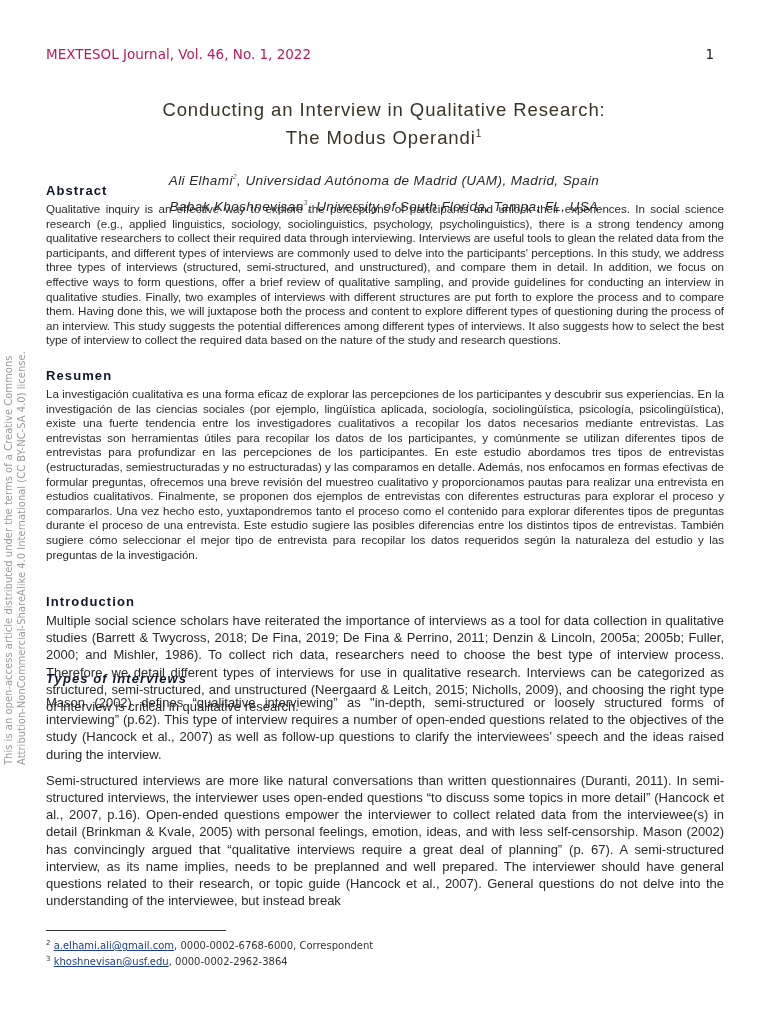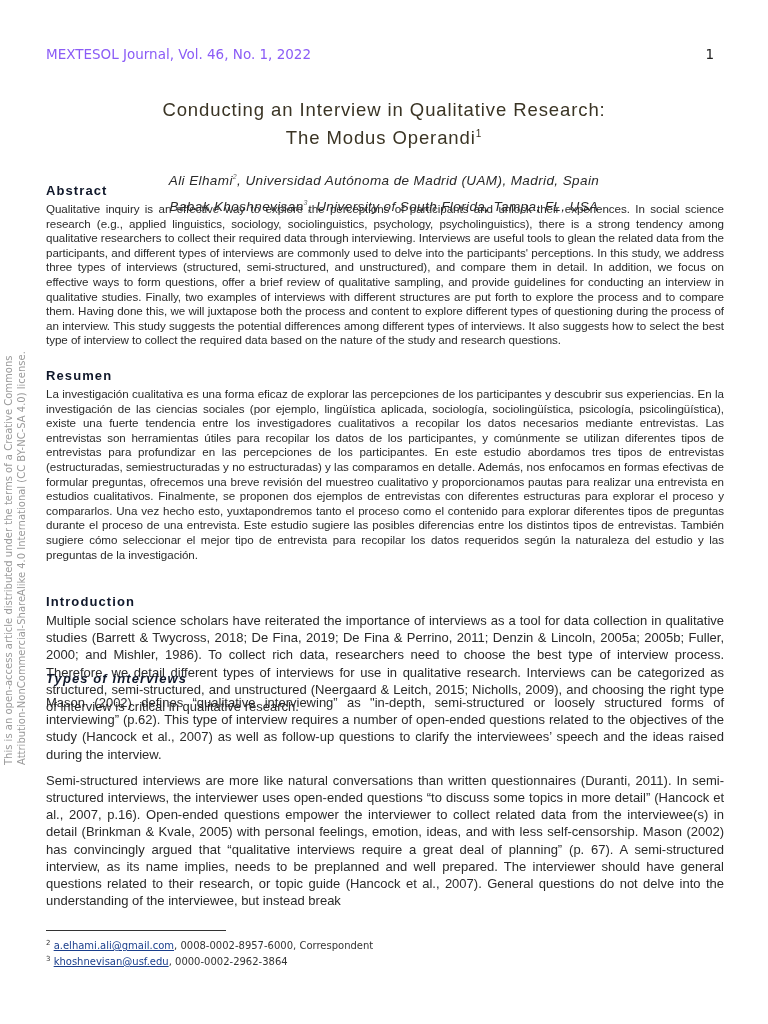--- a/index.html
+++ b/index.html
@@ -3,21 +3,21 @@
 <meta charset="utf-8">
 <style>
   html, body { margin: 0; padding: 0; }
   body {
     width: 768px; height: 1024px; background: #ffffff; position: relative; overflow: hidden;
     color: #2b2b2b;
     font-family: "DejaVu Sans", "Liberation Sans", sans-serif;
   }
   .page { position: absolute; left: 0; top: 0; width: 768px; height: 1024px; }
   .running-head {
-    position: absolute; left: 46px; top: 46px; font-size: 13.5px; color: #8b5cf6;
+    position: absolute; left: 46px; top: 46px; font-size: 13.5px; color: #be185d;
   }
   .page-number { position: absolute; right: 54px; top: 46px; font-size: 13.5px; color: #222; }
   .title-block { position: absolute; left: 40px; width: 688px; top: 82px; text-align: center; }
   .title {
     font-family: "Liberation Sans", sans-serif; font-size: 18.5px; letter-spacing: 0.9px;
     color: #3a3424; line-height: 24px; margin: 16px; font-weight: normal;
   }
   .title sup { font-size: 10px; }
   .author {
     font-family: "Liberation Sans", sans-serif; font-style: italic; font-size: 13.5px;
@@ -86,21 +86,21 @@
   <div class="content" style="top:671px;">
     <h3 class="heading subheading">Types of interviews</h3>
     <p class="para body" style="margin-top:8px;">Mason (2002) defines “qualitative interviewing” as "in-depth, semi-structured or loosely structured forms of interviewing” (p.62). This type of interview requires a number of open-ended questions related to the objectives of the study (Hancock et al., 2007) as well as follow-up questions to clarify the interviewees’ speech and the ideas raised during the interview.</p>
     <p class="para body" style="margin-top:9px;">Semi-structured interviews are more like natural conversations than written questionnaires (Duranti, 2011). In semi-structured interviews, the interviewer uses open-ended questions “to discuss some topics in more detail” (Hancock et al., 2007, p.16). Open-ended questions empower the interviewer to collect related data from the interviewee(s) in detail (Brinkman &amp; Kvale, 2005) with personal feelings, emotion, ideas, and with less self-censorship. Mason (2002) has convincingly argued that “qualitative interviews require a great deal of planning” (p. 67). A semi-structured interview, as its name implies, needs to be preplanned and well prepared. The interviewer should have general questions related to their research, or topic guide (Hancock et al., 2007). General questions do not delve into the understanding of the interviewee, but instead break</p>
   </div>
 
   <div class="footnote-rule"></div>
   <div class="footnotes">
     <div>
       <sup>2</sup>
-      <a>a.elhami.ali@gmail.com</a><span>, 0008-0002-8957-6000, Correspondent</span>
+      <a>a.elhami.ali@gmail.com</a><span>, 0000-0002-6768-6000, Correspondent</span>
     </div>
     <div>
       <sup>3</sup>
       <a>khoshnevisan@usf.edu</a><span>, 0000-0002-2962-3864</span>
     </div>
   </div>
 
   <div class="side-license">
     <div>This is an open-access article distributed under the terms of a Creative Commons</div>
     <div>Attribution-NonCommercial-ShareAlike 4.0 International (CC BY-NC-SA 4.0) license.</div>

